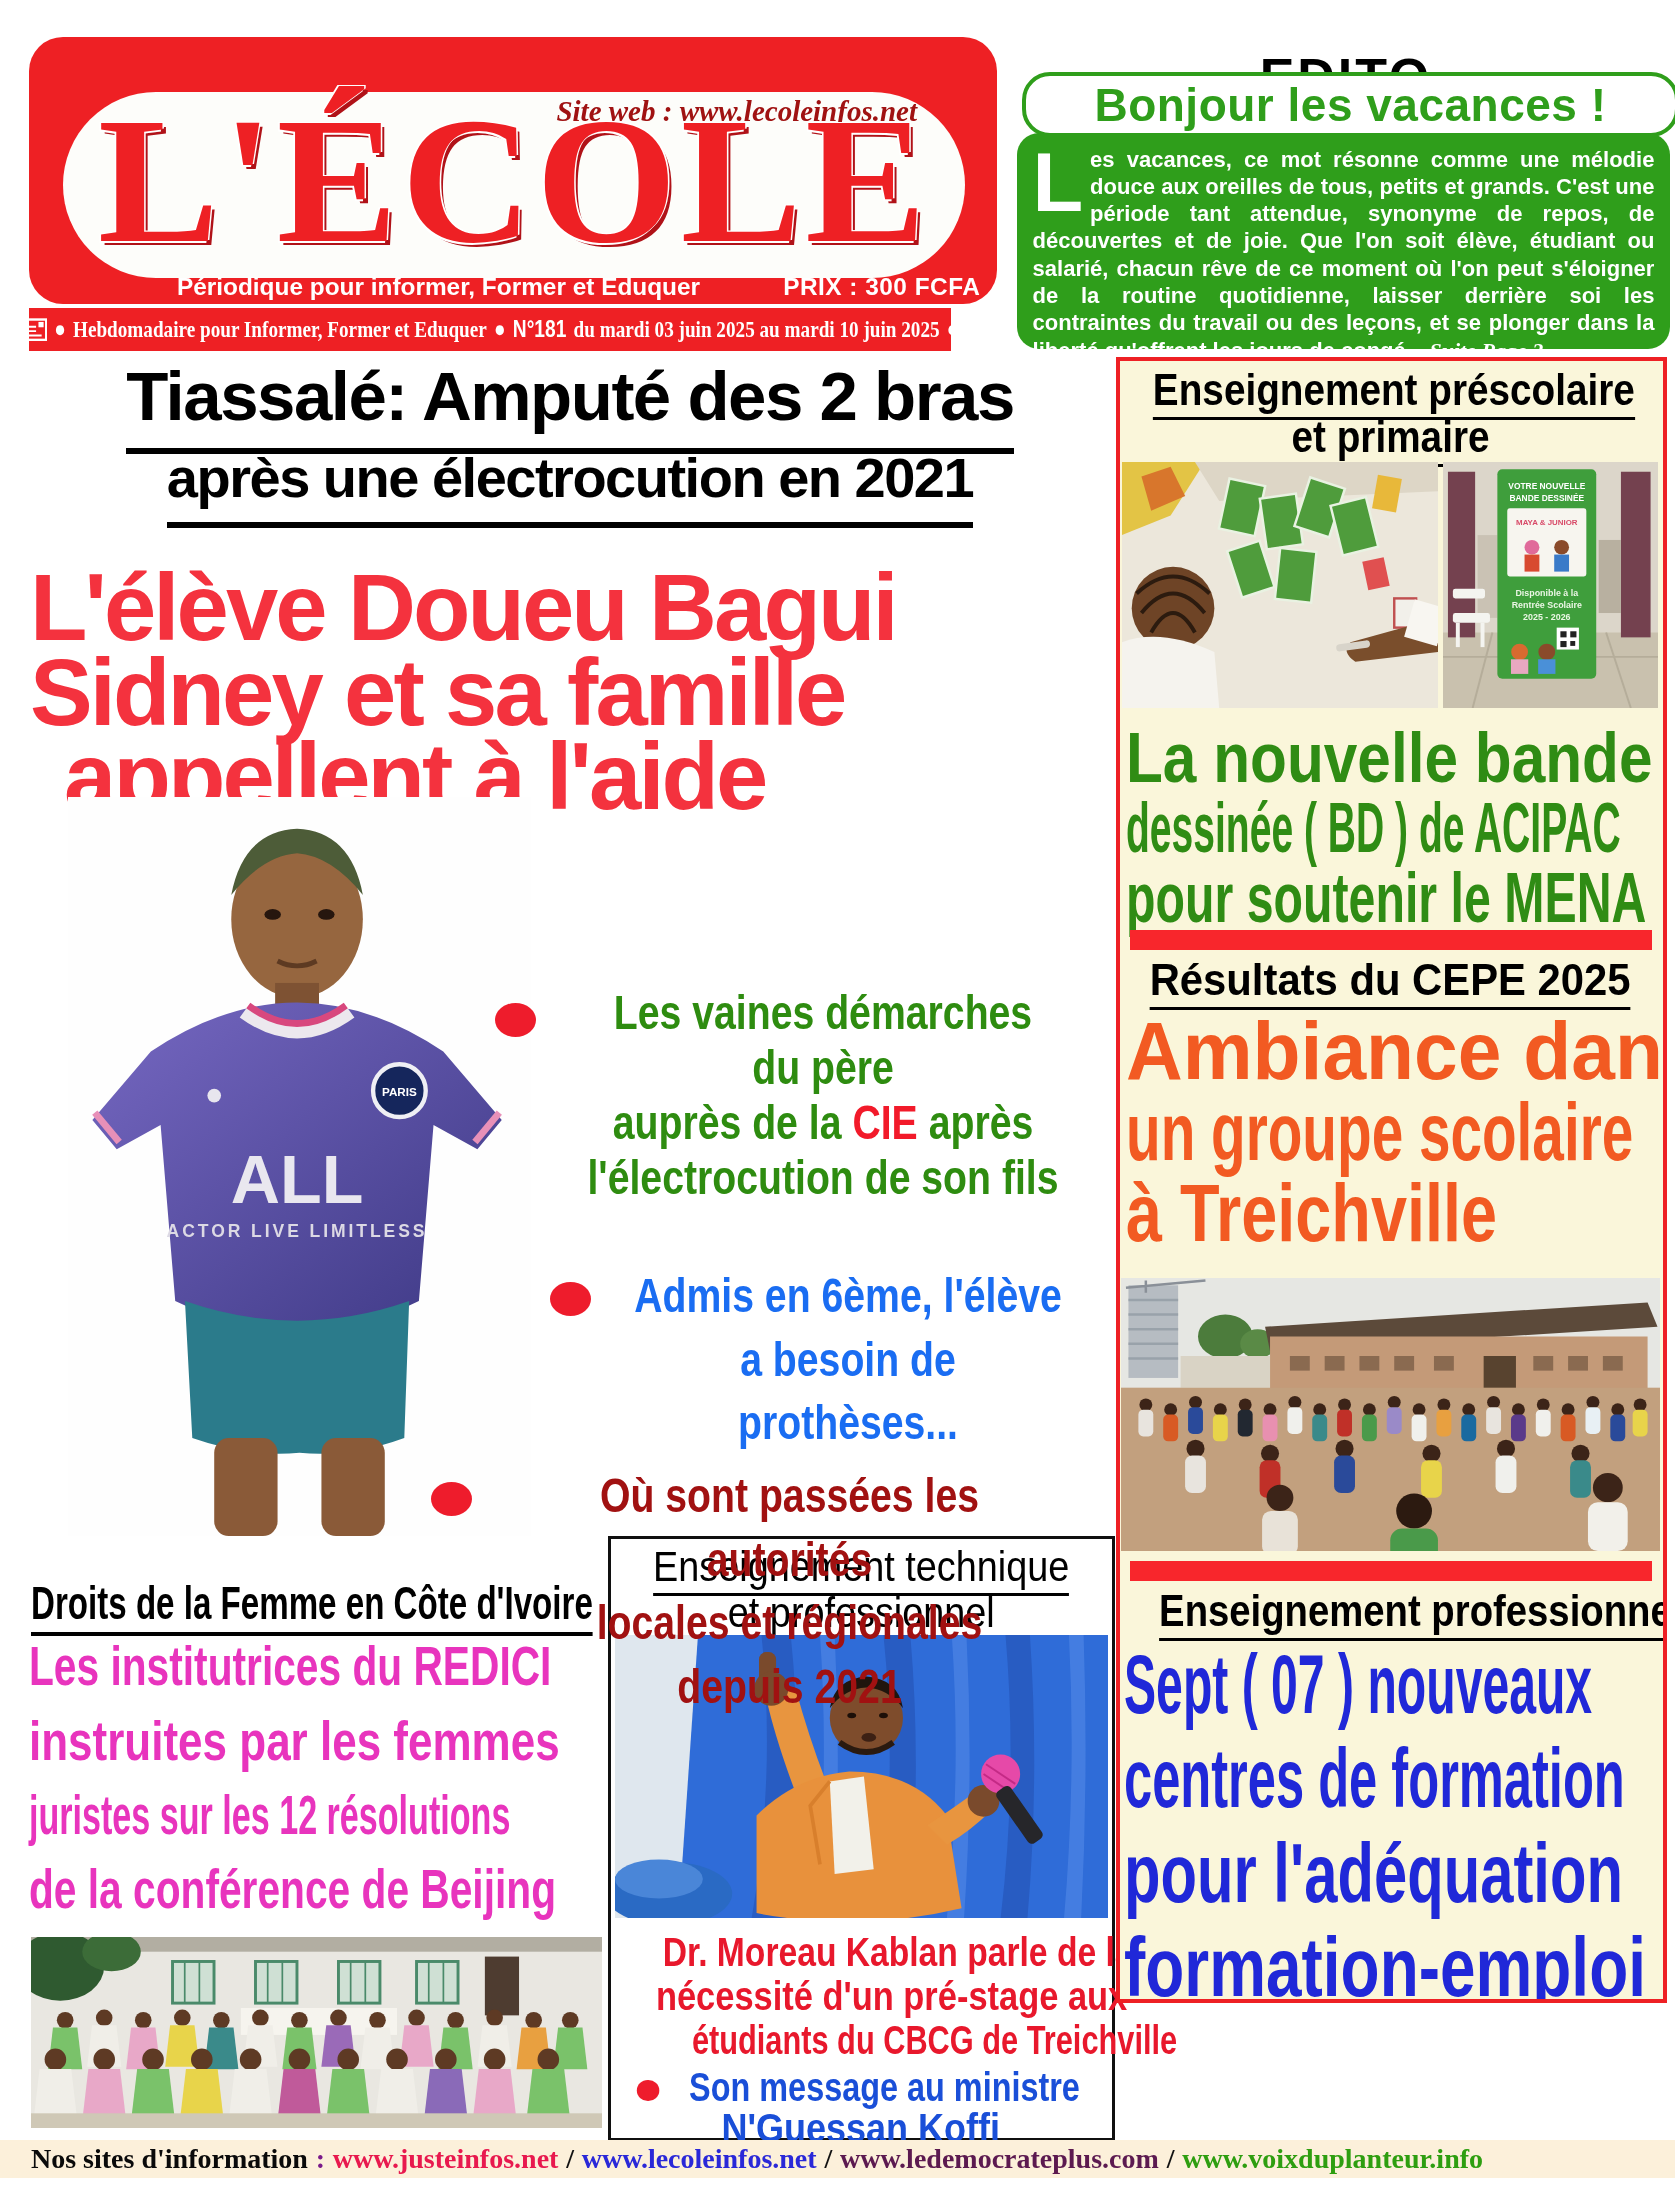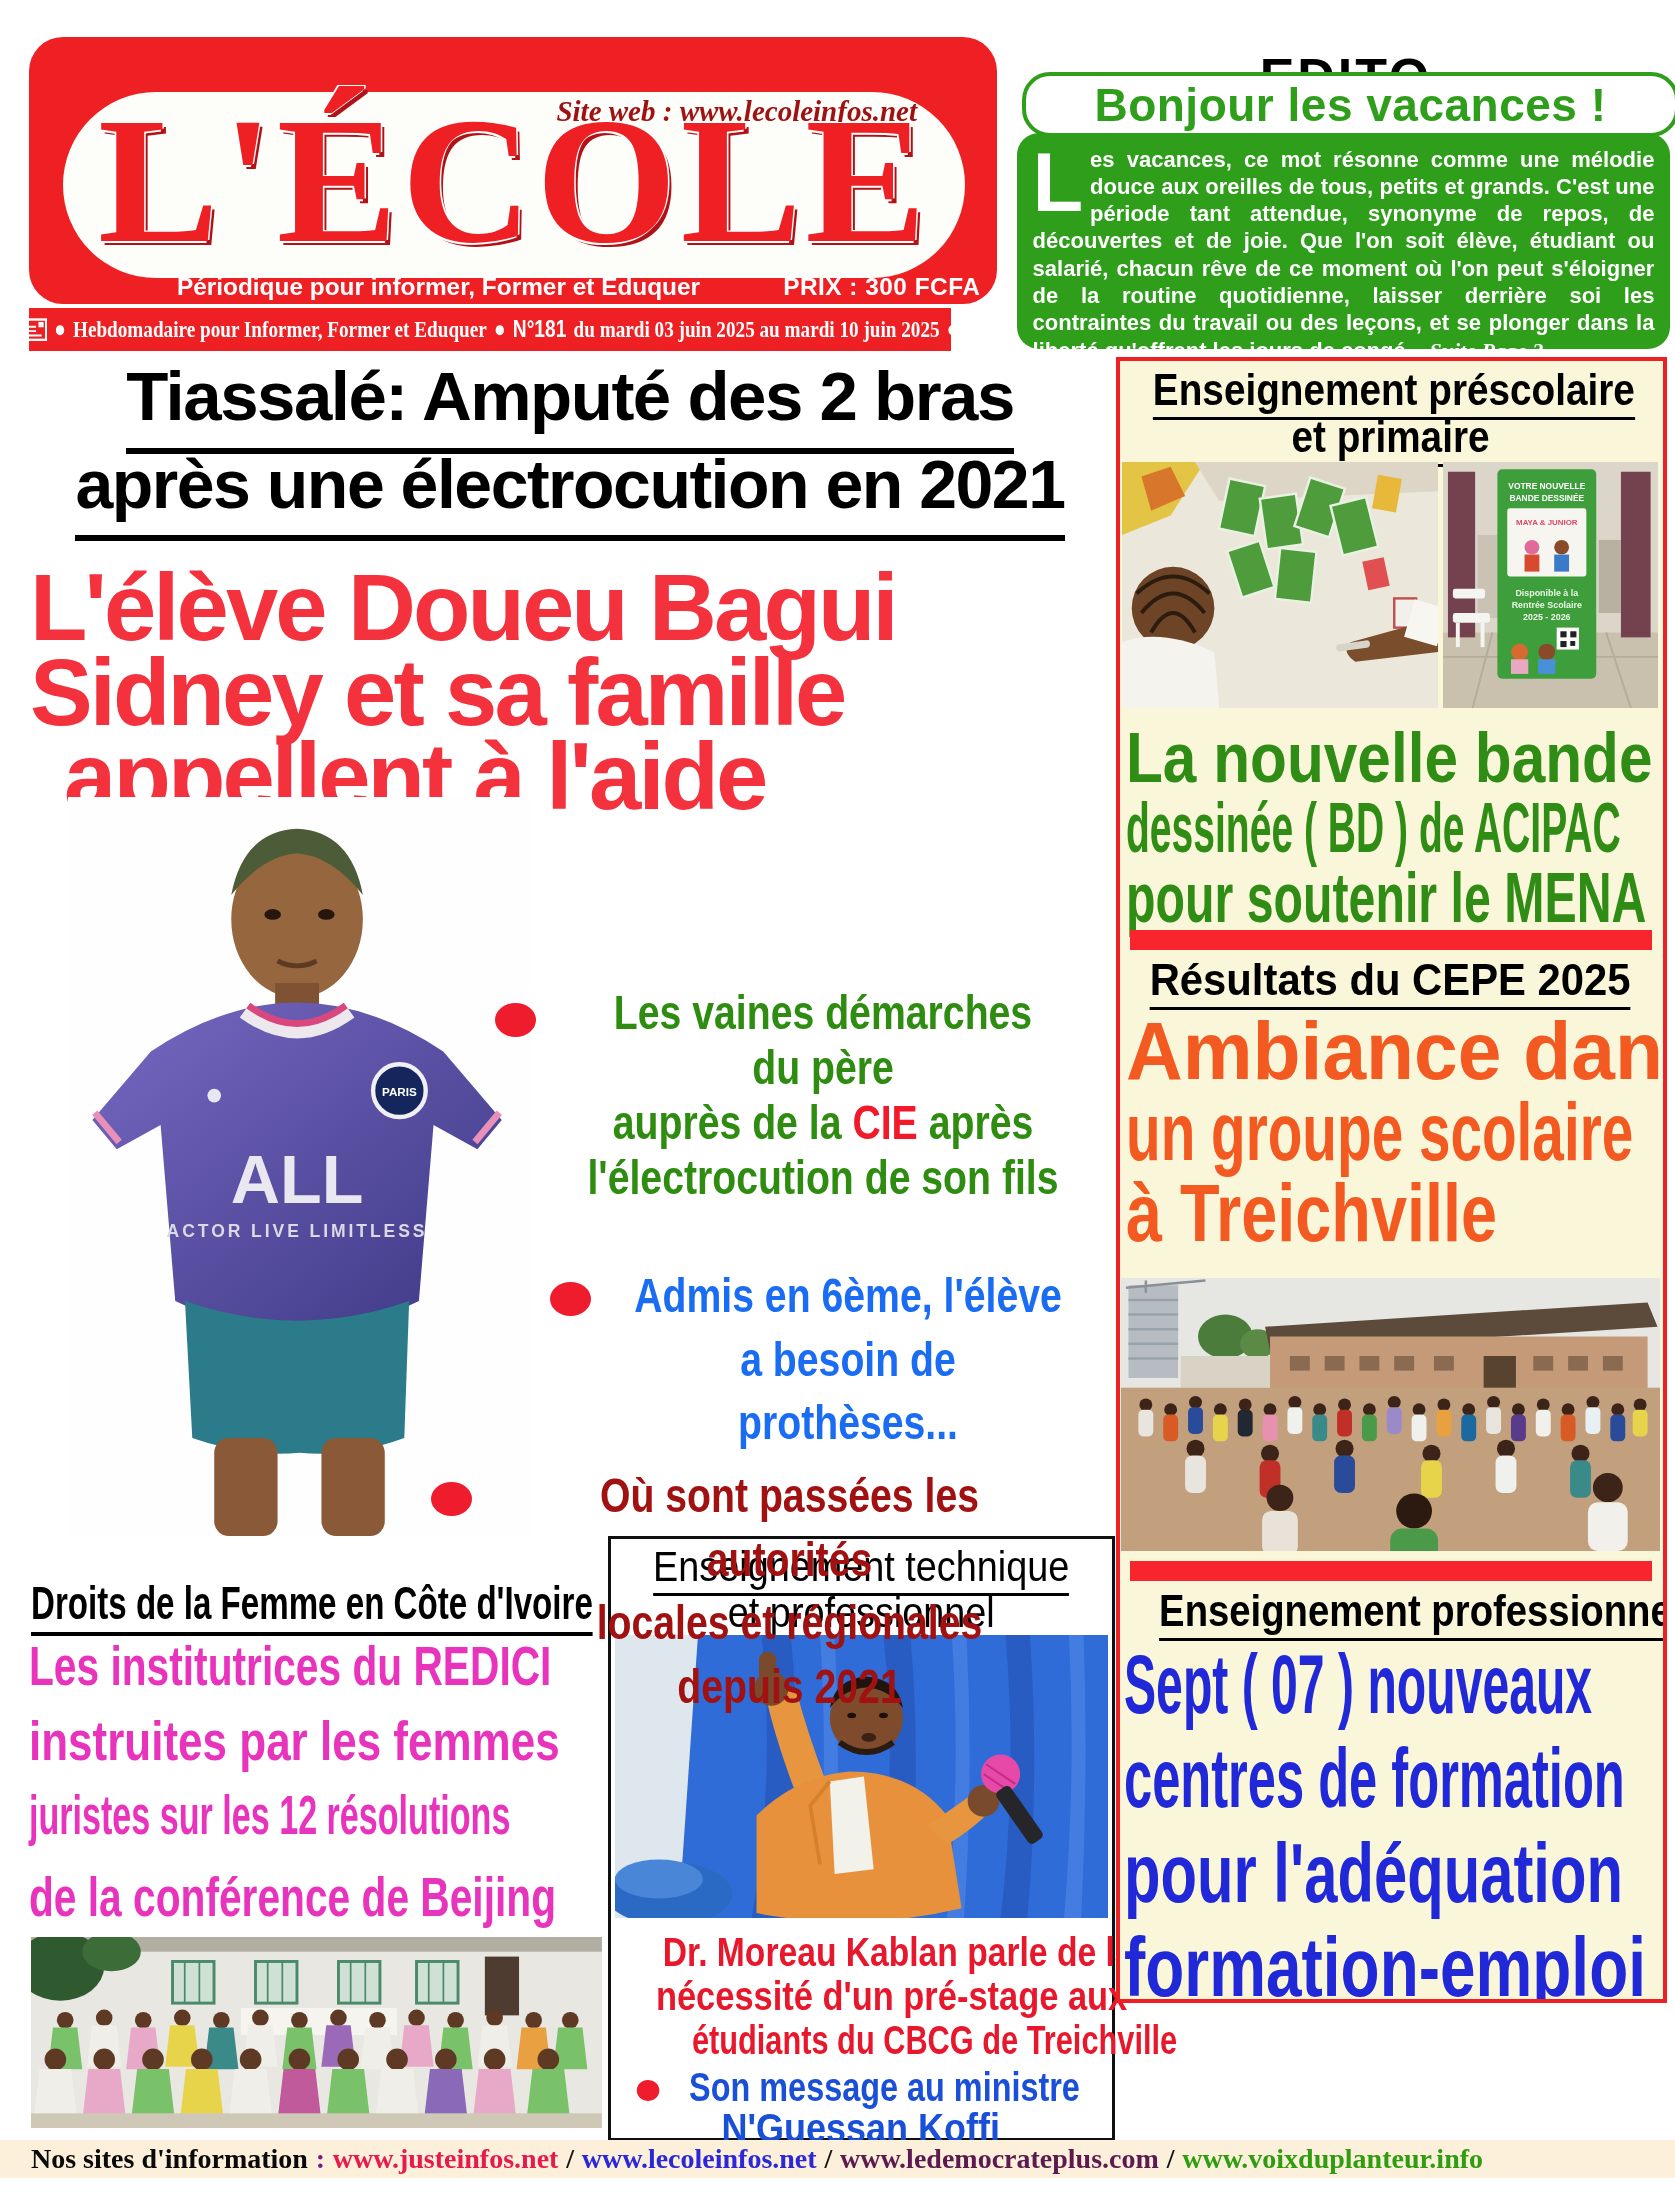--- a/index.html
+++ b/index.html
@@ -28,21 +28,21 @@
   .bonjour{left:1022px;top:72px;width:649px;height:57px;background:#fff;border:4.4px solid #2f9e1b;border-radius:28px;
            display:flex;align-items:center;justify-content:center;color:#2f9e1b;font-weight:900;font-size:46px;letter-spacing:0.5px;}
   .edito-body{left:1017px;top:133px;width:653px;height:216px;background:#2f9e1b;border-radius:22px;
               color:#fff;font-weight:bold;font-size:22px;line-height:1.24;padding:12.7px 15.6px;box-sizing:border-box;text-align:justify;}
   .dropcap{float:left;font-size:83px;line-height:.82;font-weight:bold;padding:2.9px 6.8px 0 0;color:#fff;}
   .suite{font-family:"Liberation Serif",serif;font-style:italic;font-weight:bold;margin-left:17.6px;}
   
   .kick{left:29px;width:1082px;text-align:center;color:#000;font-weight:800;letter-spacing:-1.5px;}
   .kick .u{border-bottom:6.3px solid #000;padding-bottom:13px;}
   .k1{top:357px;font-size:69px;}
-  .k2{top:445px;font-size:68px;}
+  .k2{top:445px;font-size:56px;}
   .head-red{left:30px;width:1087px;color:#f4323e;font-weight:900;font-size:94px;line-height:1;letter-spacing:-2.9px;white-space:nowrap;}
   .hr1{top:561px;} .hr2{top:646px;} .hr3{top:730px;margin-left:34px;}
   .dot{background:#ee1c2c;border-radius:50%;width:41px;height:34px;z-index:5;}
   .bl-txt{font-weight:800;line-height:1.12;text-align:center;z-index:5;}
   .b1{left:527px;top:985px;width:592px;font-size:49px;color:#2e8c10;transform:scaleX(.8);transform-origin:center top;}
   .cie{color:#f21a2a;}
   .b2{left:580px;top:1264px;width:536px;font-size:49px;color:#1a6df2;line-height:1.3;transform:scaleX(.8);transform-origin:center top;}
   .b3{left:463px;top:1464px;width:653px;font-size:49px;color:#a11111;line-height:1.3;transform:scaleX(.8);transform-origin:center top;}
   .photo{overflow:hidden;} .photo svg{display:block;width:100%;height:100%;}
   .boy{left:68px;top:797px;width:463px;height:739px;z-index:1;}
@@ -183,21 +183,21 @@
     <div>Où sont passées les autorités</div>
     <div>locales et régionales depuis 2021</div>
   </div>
 
   <div class="abs dl-title">
     <span class="u">Droits de la Femme en Côte d'Ivoire</span>
   </div>
   <div class="abs mag-ln" style="top:1634px;"><span style="transform:scaleX(.74);">Les institutrices du REDICI</span></div>
   <div class="abs mag-ln" style="top:1709px;"><span style="transform:scaleX(.80);">instruites par les femmes</span></div>
   <div class="abs mag-ln" style="top:1783px;"><span style="transform:scaleX(.62);">juristes sur les  12 résolutions</span></div>
-  <div class="abs mag-ln" style="top:1857px;margin-top:8px;"><span style="transform:scaleX(.74);">de la conférence de Beijing</span></div>
+  <div class="abs mag-ln" style="top:1857px;"><span style="transform:scaleX(.74);">de la conférence de Beijing</span></div>
 
   <div class="abs photo women-photo">
     <svg viewBox="0 0 234 78" preserveAspectRatio="none">
       <defs>
           <g id="fm">
             <circle cx="0" cy="0" r="3.4" fill="#5e3a24"></circle>
             <path d="M-5 3 L5 3 L7 20 L-7 20 Z" fill="currentColor"></path>
           </g>
         </defs>
       <rect width="234" height="78" fill="#e9e7e1"></rect>

